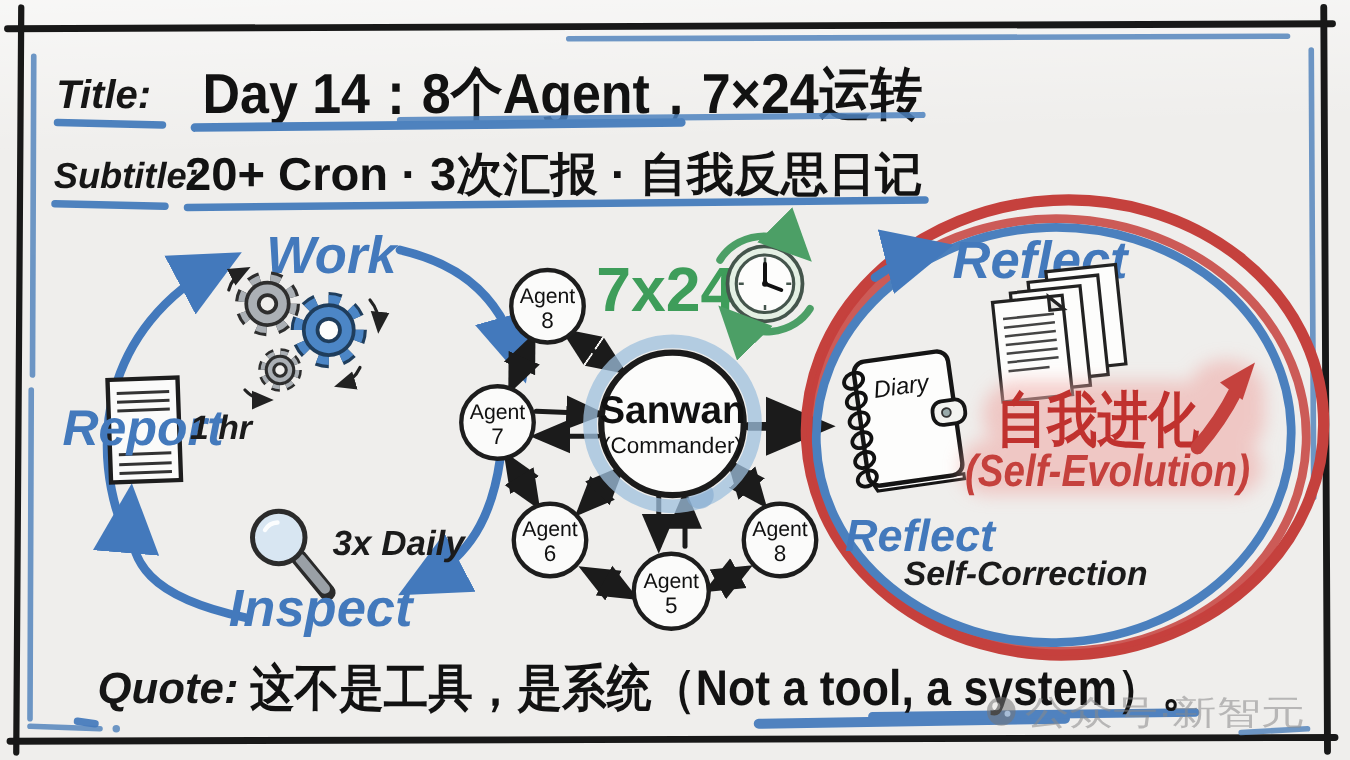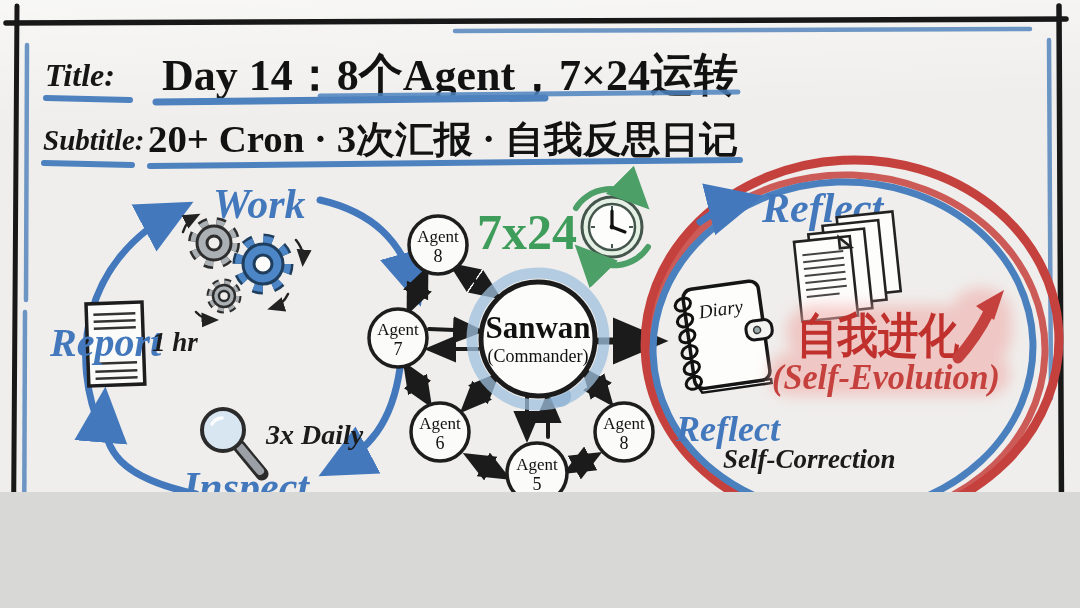--- a/index.html
+++ b/index.html
@@ -1,17 +1,17 @@
 <!DOCTYPE html>
 <html><head>
 <meta charset="utf-8">
 <style>
   html,body{margin:0;padding:0;background:#d8d8d6;}
-  .stage{position:relative;width:1080px;height:492px;overflow:hidden;
-         font-family:Liberation Serif, serif;}
+  .stage{position:relative;width:1080px;height:608px;overflow:hidden;
+         font-family:Liberation Sans, sans-serif;}
   svg{display:block;}
   text{user-select:none;}
 </style>
 </head>
 <body>
 
 <div class="stage">
 <svg width="1080" height="608" viewBox="0 0 1080 608" xmlns="http://www.w3.org/2000/svg">
   <defs>
     <marker id="ahB" markerWidth="9" markerHeight="8" refX="6.5" refY="4" orient="auto-start-reverse">

